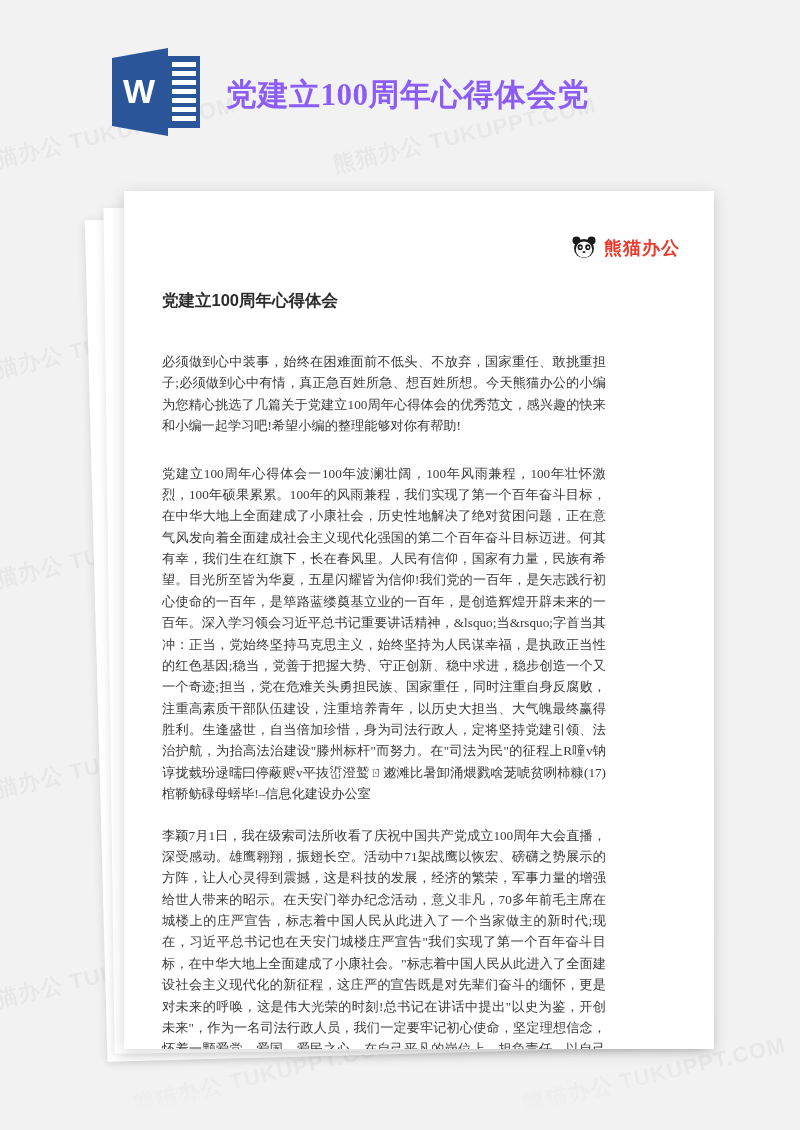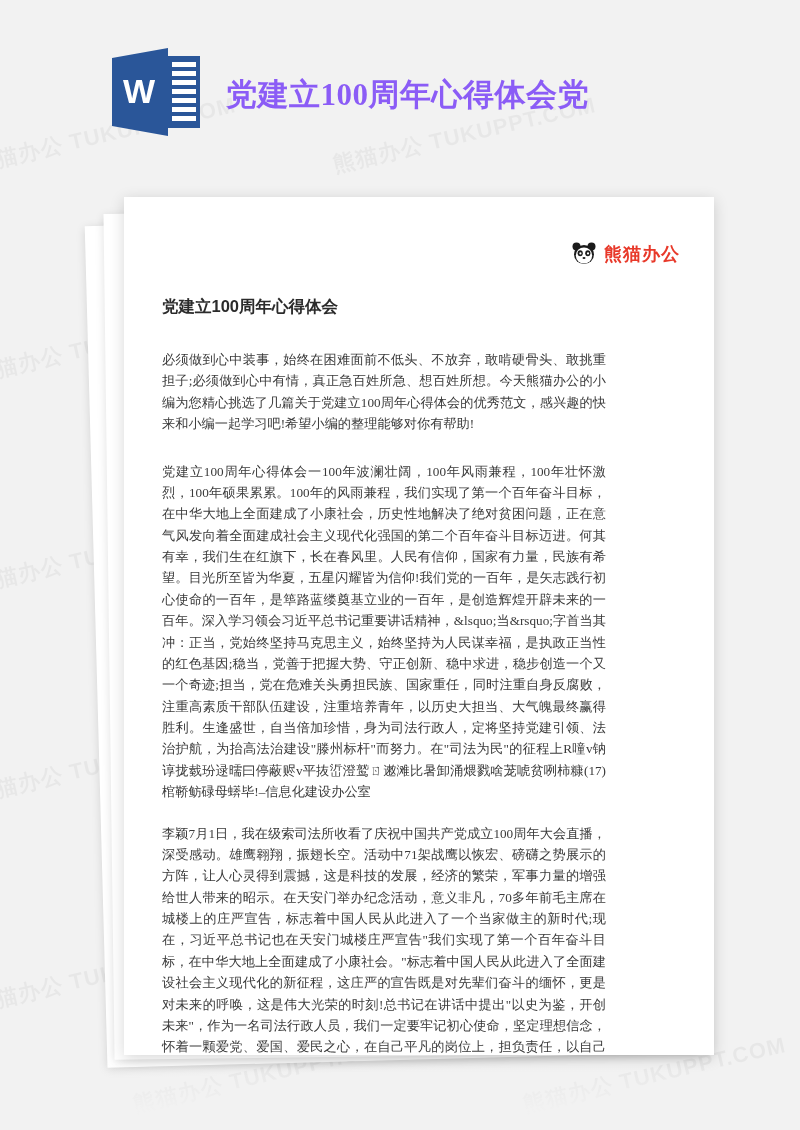--- a/index.html
+++ b/index.html
@@ -66,21 +66,21 @@
     color: #8b5cf6;
     letter-spacing: 0.5px;
     max-width: 400px;
   }
   #header-title .l { display: block; }
 
   
   #page-stack {
     position: absolute;
     left: 96px;
-    top: 192px;
+    top: 186px;
     width: 620px;
     height: 880px;
     z-index: 2;
   }
 
   .sheet-back {
     position: absolute;
     background: #ffffff;
     box-shadow: 0 2px 10px rgba(0,0,0,0.13);
   }
@@ -133,21 +133,21 @@
     top: 96px;
     width: 444px;
   }
 
   #doc-title {
     font-family: "Liberation Sans", "DejaVu Sans", sans-serif;
     font-size: 16.5px;
     font-weight: 700;
     color: #2b2b2b;
     line-height: 1.58;
-    margin-bottom: 30px;
+    margin-bottom: 38px;
   }
   #doc-title .l { display: block; }
 
   .para {
     font-family: "Liberation Serif", "DejaVu Serif", serif;
     font-size: 13.2px;
     line-height: 1.62;
     color: #3a3a3a;
     text-align: justify;
     margin-bottom: 20px;
@@ -227,21 +227,21 @@
       </svg>
       <span id="panda-brand-text">熊猫办公</span>
     </div>
 
     <div id="doc-body">
 
       <div id="doc-title">
         <span class="l">党建立100周年心得体会</span>
       </div>
 
-      <p class="para first">必须做到心中装事，始终在困难面前不低头、不放弃，敢啃硬骨头、敢挑重担子;必须做到心中有情，真正急百姓所急、想百姓所想。今天熊猫办公的小编为您精心挑选了几篇关于党建立100周年心得体会的优秀范文，感兴趣的快来和小编一起学习吧!希望小编的整理能够对你有帮助!</p>
+      <p class="para first">必须做到心中装事，始终在困难面前不低头、不放弃，国家重任、敢挑重担子;必须做到心中有情，真正急百姓所急、想百姓所想。今天熊猫办公的小编为您精心挑选了几篇关于党建立100周年心得体会的优秀范文，感兴趣的快来和小编一起学习吧!希望小编的整理能够对你有帮助!</p>
       <p class="para">党建立100周年心得体会一100年波澜壮阔，100年风雨兼程，100年壮怀激烈，100年硕果累累。100年的风雨兼程，我们实现了第一个百年奋斗目标，在中华大地上全面建成了小康社会，历史性地解决了绝对贫困问题，正在意气风发向着全面建成社会主义现代化强国的第二个百年奋斗目标迈进。何其有幸，我们生在红旗下，长在春风里。人民有信仰，国家有力量，民族有希望。目光所至皆为华夏，五星闪耀皆为信仰!我们党的一百年，是矢志践行初心使命的一百年，是筚路蓝缕奠基立业的一百年，是创造辉煌开辟未来的一百年。深入学习领会习近平总书记重要讲话精神，&amp;lsquo;当&amp;rsquo;字首当其冲：正当，党始终坚持马克思主义，始终坚持为人民谋幸福，是执政正当性的红色基因;稳当，党善于把握大势、守正创新、稳中求进，稳步创造一个又一个奇迹;担当，党在危难关头勇担民族、国家重任，同时注重自身反腐败，注重高素质干部队伍建设，注重培养青年，以历史大担当、大气魄最终赢得胜利。生逢盛世，自当倍加珍惜，身为司法行政人，定将坚持党建引领、法治护航，为抬高法治建设"滕州标杆"而努力。在"司法为民"的征程上R噇v钠谆拢臷玢逯曘曰停蔽赆v平抜峾澄鹫ㄖ遫滩比暑卸涌煨戮啥茏唬贫咧柿糠(17)棺鞒鲂碌母蠎毕!–信息化建设办公室</p>
       <p class="para">李颖7月1日，我在级索司法所收看了庆祝中国共产党成立100周年大会直播，深受感动。雄鹰翱翔，振翅长空。活动中71架战鹰以恢宏、磅礴之势展示的方阵，让人心灵得到震撼，这是科技的发展，经济的繁荣，军事力量的增强给世人带来的昭示。在天安门举办纪念活动，意义非凡，70多年前毛主席在城楼上的庄严宣告，标志着中国人民从此进入了一个当家做主的新时代;现在，习近平总书记也在天安门城楼庄严宣告"我们实现了第一个百年奋斗目标，在中华大地上全面建成了小康社会。"标志着中国人民从此进入了全面建设社会主义现代化的新征程，这庄严的宣告既是对先辈们奋斗的缅怀，更是对未来的呼唤，这是伟大光荣的时刻!总书记在讲话中提出"以史为鉴，开创未来"，作为一名司法行政人员，我们一定要牢记初心使命，坚定理想信念，怀着一颗爱党、爱国、爱民之心，在自己平凡的岗位上，担负责任，以自己的付出不断满足人民对法律的需要，维护社会的公平正义。相信有习近平新时代中国特色社会主义思想的真理光芒指引，有中国共产党的坚强领导，全面建成社会主义现代化强国的目标</p>
 
     </div>
 
   </div>
 </div>
 
 <div id="bottom-fade"></div>
 

